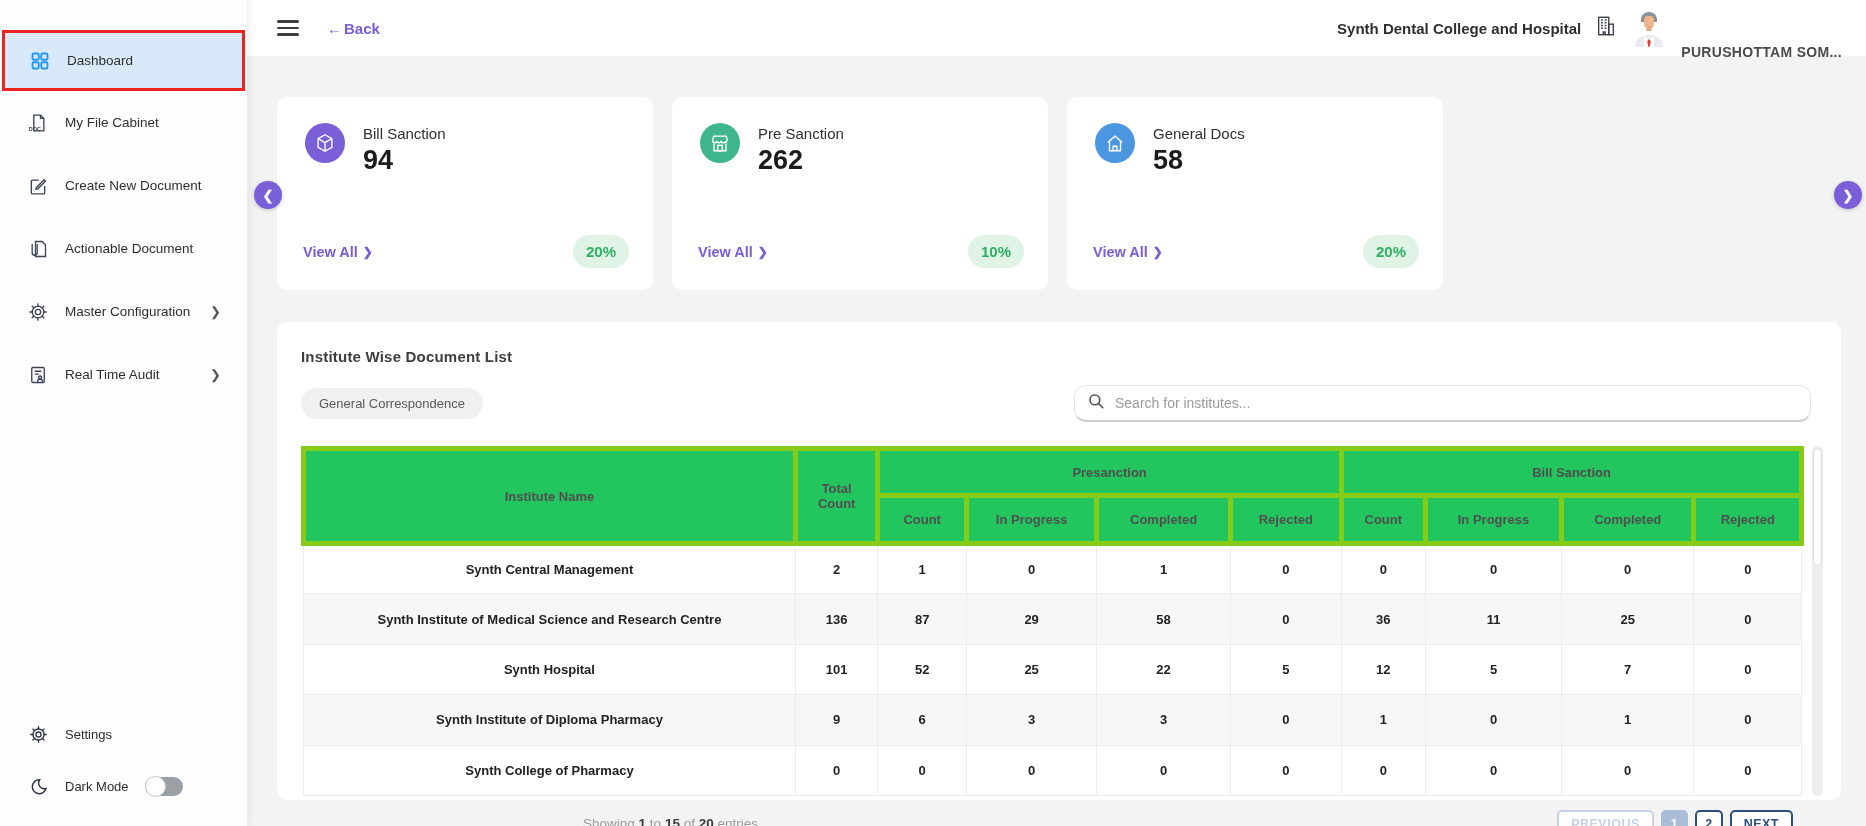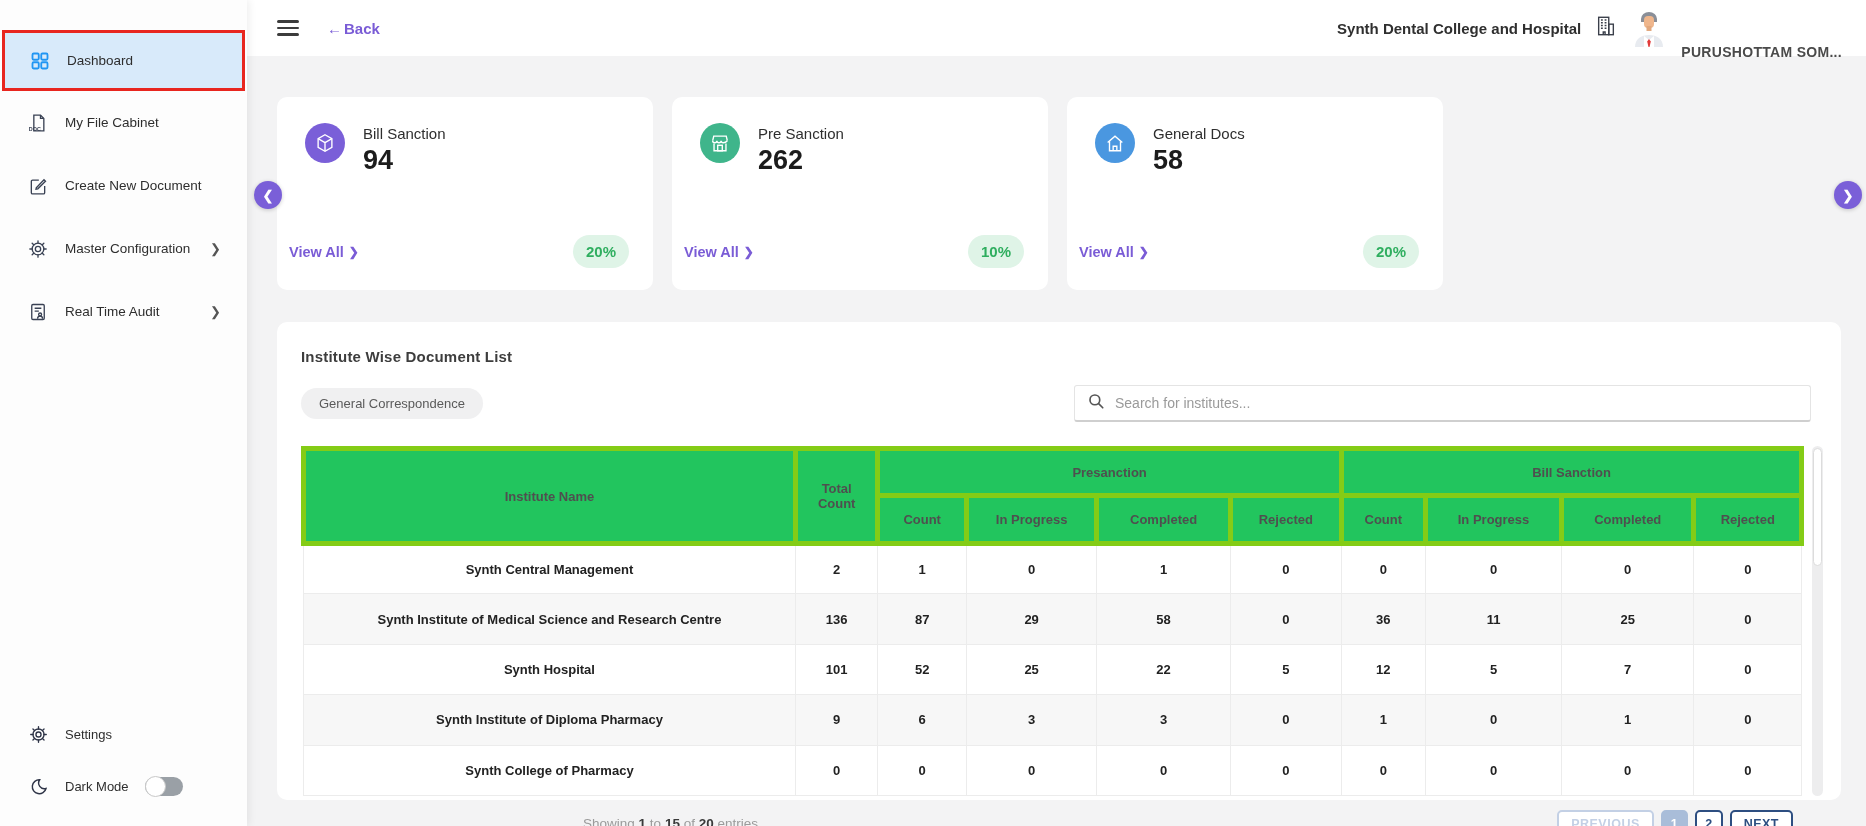--- a/index.html
+++ b/index.html
@@ -35,40 +35,40 @@
   .user-name { font-weight:bold; font-size:14px; color:#4a4a4a; letter-spacing:0.3px;margin-top:48px; }
 
   
   .content { padding:41px 25px 0 30px; }
   .cards-row { display:flex; gap:19px; }
   .stat-card { width:376px; height:193px; background:#fff; border-radius:10px; padding:26px 28px 22px 28px; position:relative; }
   .card-top { display:flex; align-items:flex-start; }
   .icon-circle { width:40px; height:40px; border-radius:50%; display:flex; align-items:center; justify-content:center; margin-right:18px; }
   .card-title { font-size:15px; color:#2e2e2e; margin-top:2px; }
   .card-value { font-size:27px; font-weight:bold; color:#1c1c1c; margin-top:3px; }
-  .card-bottom { position:absolute; left:12px; right:24px; bottom:22px; display:flex; align-items:center; justify-content:space-between; }
+  .card-bottom { position:absolute; left:26px; right:24px; bottom:22px; display:flex; align-items:center; justify-content:space-between; }
   .view-all { color:#7a5cd6; font-weight:bold; font-size:14.5px; cursor:pointer; display:flex; align-items:center; gap:5px; }
   .view-all .chev { font-size:12px; font-weight:bold; }
   .pct-badge { background:#dff4e7; color:#2fae5f; font-size:15px; font-weight:bold; padding:8px 13px; border-radius:17px; }
 
   .carousel-arrow { position:absolute; width:28px; height:28px; border-radius:50%; background:#7a5fd8; color:#fff;
                     display:flex; align-items:center; justify-content:center; font-size:13px; font-weight:bold;
                     top:181px; cursor:pointer; z-index:6; box-shadow:0 1px 4px rgba(0,0,0,0.2); }
   .arrow-left { left:254px; }
   .arrow-right { left:1834px; }
 
   
   .list-card { margin-top:32px; background:#fff; border-radius:10px; padding:26px 18px 14px 24px; height:478px; position:relative; }
   .list-title { font-size:15px; font-weight:bold; color:#3d3d3d; letter-spacing:0.2px; }
   .list-controls { display:flex; align-items:center; justify-content:space-between; margin-top:20px; }
   .tabs { display:flex; gap:32px; }
   .tab-pill { padding:8px 18px; border-radius:17px; font-size:13px; cursor:pointer; background:#f0f0f1; color:#5a5a5a; }
   .tab-pill.active { background:#7a5cd6; color:#fff; font-weight:bold; }
   .search-box { width:737px; height:37px; background:#fff; border:1px solid #e4e4e4; border-bottom:2px solid #cfcfcf;
-                border-radius:3px; display:flex; align-items:center; padding:0 12px; margin-right:12px; }
+                border-radius:12px; display:flex; align-items:center; padding:0 12px; margin-right:12px; }
   .search-box input { border:none; outline:none; flex:1; font-size:14px; color:#333; margin-left:10px; font-family:"Liberation Sans", sans-serif; }
   .search-box input::placeholder { color:#9a9a9a; }
 
   .table-zone { display:flex; margin-top:24px; }
   table.doc-table { width:1543px; border-collapse:collapse; table-layout:fixed; }
   .doc-table th { background:#22c55e; border:5px solid #84cc16; color:#4f4f4f; font-size:13px; font-weight:bold; padding:6px 4px; }
   .doc-table thead tr.group-row th { height:47px; }
   .doc-table thead tr.sub-row th { height:48px; }
   .doc-table td { border:1px solid #ececec; text-align:center; font-size:13px; font-weight:bold; color:#222; height:42px; padding:2px 6px; }
   .doc-table tbody tr:nth-child(even) td { background:#f7f7f7; }
@@ -120,20 +120,29 @@
       <div class="nav-item">
         <span class="nicon">
           <svg width="20" height="20" viewBox="0 0 24 24" fill="none" stroke="#3a4254" stroke-width="1.6">
             <path d="M20 12v8a1.5 1.5 0 0 1-1.5 1.5h-13A1.5 1.5 0 0 1 4 20V6.5A1.5 1.5 0 0 1 5.5 5H13"></path>
             <path d="M10 14 L19.2 4.4 l1.8 1.8 L11.8 15.4 L9.6 15.8z"></path>
           </svg>
         </span>
         <span class="nlabel">Create New Document</span>
       </div>
 
+      <div class="nav-item">
+        <span class="nicon">
+          <svg width="20" height="20" viewBox="0 0 24 24" fill="none" stroke="#3a4254" stroke-width="1.6">
+            <path d="M9 3h8l4 4v14H9z"></path>
+            <path d="M5 6v10.5a3 3 0 0 0 6 0V6"></path>
+          </svg>
+        </span>
+        <span class="nlabel">Actionable Document</span>
+      </div>
 
       <div class="nav-item">
         <span class="nicon">
           <svg width="20" height="20" viewBox="0 0 24 24" fill="none" stroke="#3a4254" stroke-width="1.6" stroke-linecap="round">
             <circle cx="12" cy="12" r="3.2"></circle>
               <circle cx="12" cy="12" r="7"></circle>
             <path d="M12 2.2v3M12 18.8v3M2.2 12h3M18.8 12h3M5 5l2.1 2.1M16.9 16.9 19 19M19 5l-2.1 2.1M7.1 16.9 5 19"></path>
           </svg>
         </span>
         <span class="nlabel">Master Configuration</span>

